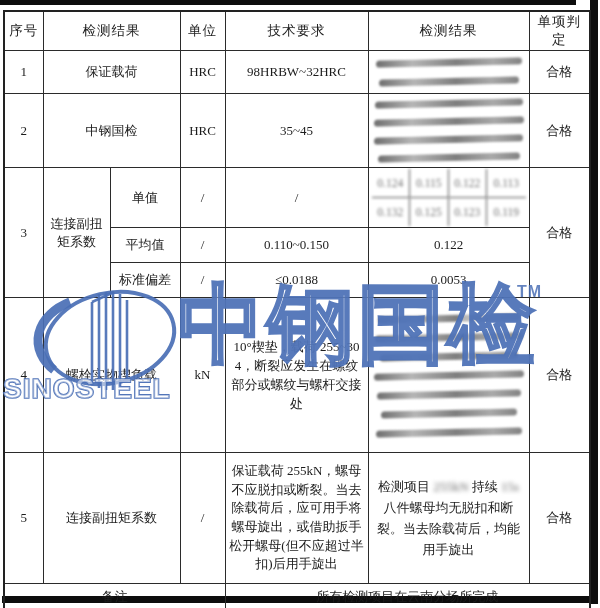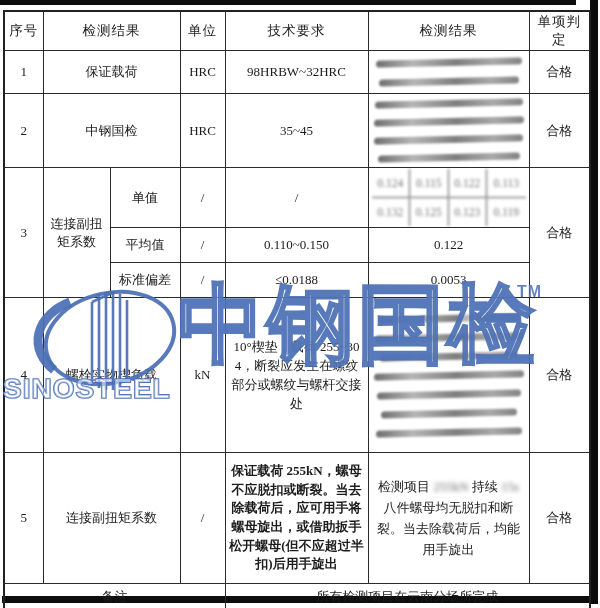--- a/index.html
+++ b/index.html
@@ -13,21 +13,21 @@
   .bar-bottom{left:2px;top:596px;width:596px;height:7px;}
 
   
   table.report{position:absolute;left:3px;top:10px;width:588px;
     border-collapse:collapse;table-layout:fixed;}
   table.report td{border:1px solid #2b2b2b;text-align:center;vertical-align:middle;
     font-size:13px;padding:1px 3px;overflow:hidden;word-break:break-all;}
   table.report{border:2px solid #222;}
   tr.hdr td{font-size:13.5px;letter-spacing:1px;}
   td.lh{line-height:19px;}
-  td.lh5{line-height:18.6px;padding:1px 5px;font-weight:bold;}
+  td.lh5{line-height:18.6px;padding:1px 5px;}
   td.res5{line-height:21px;padding:1px 4px;}
 
   
   .scribs{display:flex;flex-direction:column;align-items:center;justify-content:center;
     height:100%;}
   .scrib{height:7px;border-radius:4px;
     background:linear-gradient(90deg,#6e6e6e,#b5b5b5 25%,#7e7e7e 55%,#a9a9a9 80%,#828282);
     filter:blur(1.1px);transform:skewY(-1.3deg);}
   .g10{row-gap:12px;} .g11{row-gap:11px;} .g12{row-gap:12px;}
 

